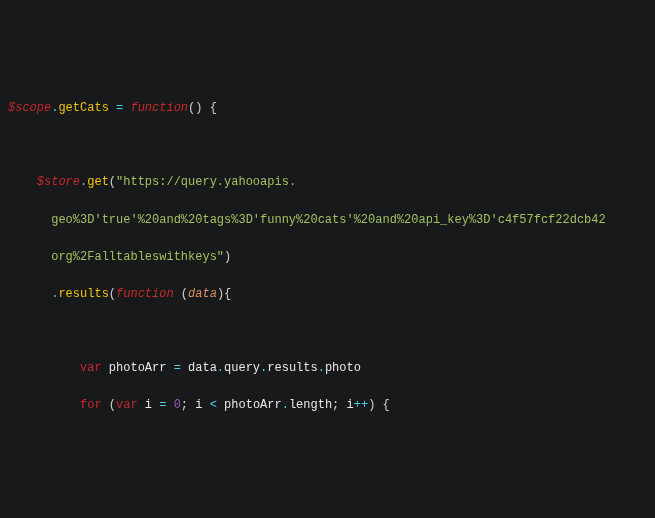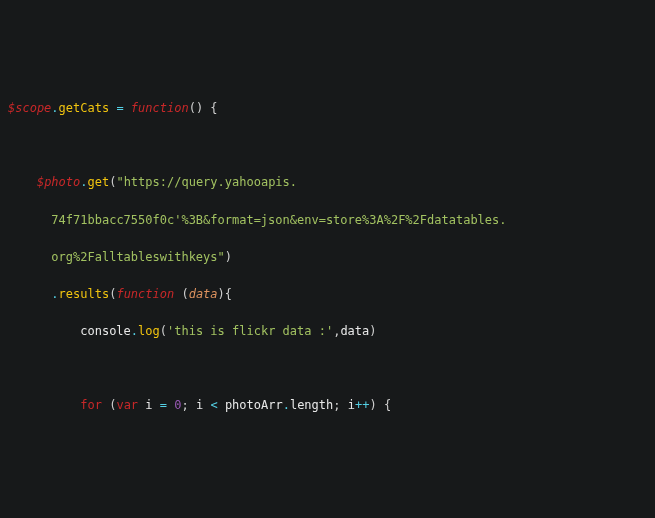--- a/index.html
+++ b/index.html
@@ -8,46 +8,46 @@
     font-family: Menlo, Monaco, Consolas, monospace;
     font-size: 12px;
     line-height: 1.55;
     color: #ddd;
     padding: 6px 8px 8px 8px;
     width: 655px;
     height: 518px;
     overflow: hidden;
     white-space: pre;
   }
-  .ln { display: block; }
+  .ln { display: block; font-family: Liberation Mono, monospace; }
   .c-kw     { color: #c82829; font-style: italic; }     
   .c-fn     { color: #f1c40f; }
   .c-op     { color: #54d0e4; }                          
   .c-str    { color: #a2c261; }                          
   .c-num    { color: #9a59b6; }                          
   .c-param  { color: #de935f; font-style: italic; }      
   .c-punc   { color: #d0d0d0; }                          
   .c-stmt   { color: #c82829; }                          
   .c-white  { color: #e8e8e8; }
   .c-dot    { color: #54d0e4; }
 </style>
 </head>
 <body>
 
 
 
 <div>
 <span class="ln"><span class="c-kw">$scope</span><span class="c-dot">.</span><span class="c-fn">getCats</span><span class="c-op"> = </span><span class="c-kw">function</span><span class="c-punc">(</span><span class="c-punc">)</span><span class="c-punc"> {</span></span>
 <span class="ln"> </span>
-<span class="ln">    <span class="c-kw">$photo</span><span class="c-dot">.</span><span class="c-fn">get</span><span class="c-punc">(</span><span class="c-str">"https://query.yahooapis.</span></span>
-<span class="ln">      <span class="c-str">74f71bbacc7550f0c'%3B&amp;format=json&amp;env=store%3A%2F%2Fdatatables.</span></span>
+<span class="ln">    <span class="c-kw">$store</span><span class="c-dot">.</span><span class="c-fn">get</span><span class="c-punc">(</span><span class="c-str">"https://query.yahooapis.</span></span>
+<span class="ln">      <span class="c-str">geo%3D'true'%20and%20tags%3D'funny%20cats'%20and%20api_key%3D'c4f57fcf22dcb42</span></span>
 <span class="ln">      <span class="c-str">org%2Falltableswithkeys"</span><span class="c-punc">)</span></span>
 <span class="ln">      <span class="c-dot">.</span><span class="c-fn">results</span><span class="c-punc">(</span><span class="c-kw">function</span> <span class="c-punc">(</span><span class="c-param">data</span><span class="c-punc">)</span><span class="c-punc">{</span></span>
-<span class="ln">          <span class="c-white">console</span><span class="c-dot">.</span><span class="c-fn">log</span><span class="c-punc">(</span><span class="c-str">'this is flickr data :'</span><span class="c-punc">,</span><span class="c-white">data</span><span class="c-punc">)</span></span>
 <span class="ln"> </span>
+<span class="ln">          <span class="c-stmt">var</span> <span class="c-white">photoArr</span><span class="c-op"> = </span><span class="c-white">data</span><span class="c-dot">.</span><span class="c-white">query</span><span class="c-dot">.</span><span class="c-white">results</span><span class="c-dot">.</span><span class="c-white">photo</span></span>
 <span class="ln">          <span class="c-stmt">for</span> <span class="c-punc">(</span><span class="c-stmt">var</span> <span class="c-white">i</span><span class="c-op"> = </span><span class="c-num">0</span><span class="c-punc">;</span> <span class="c-white">i</span><span class="c-op"> &lt; </span><span class="c-white">photoArr</span><span class="c-dot">.</span><span class="c-white">length</span><span class="c-punc">;</span> <span class="c-white">i</span><span class="c-op">++</span><span class="c-punc">)</span> <span class="c-punc">{</span></span>
 
 
 
 
 
 
 
 
 

